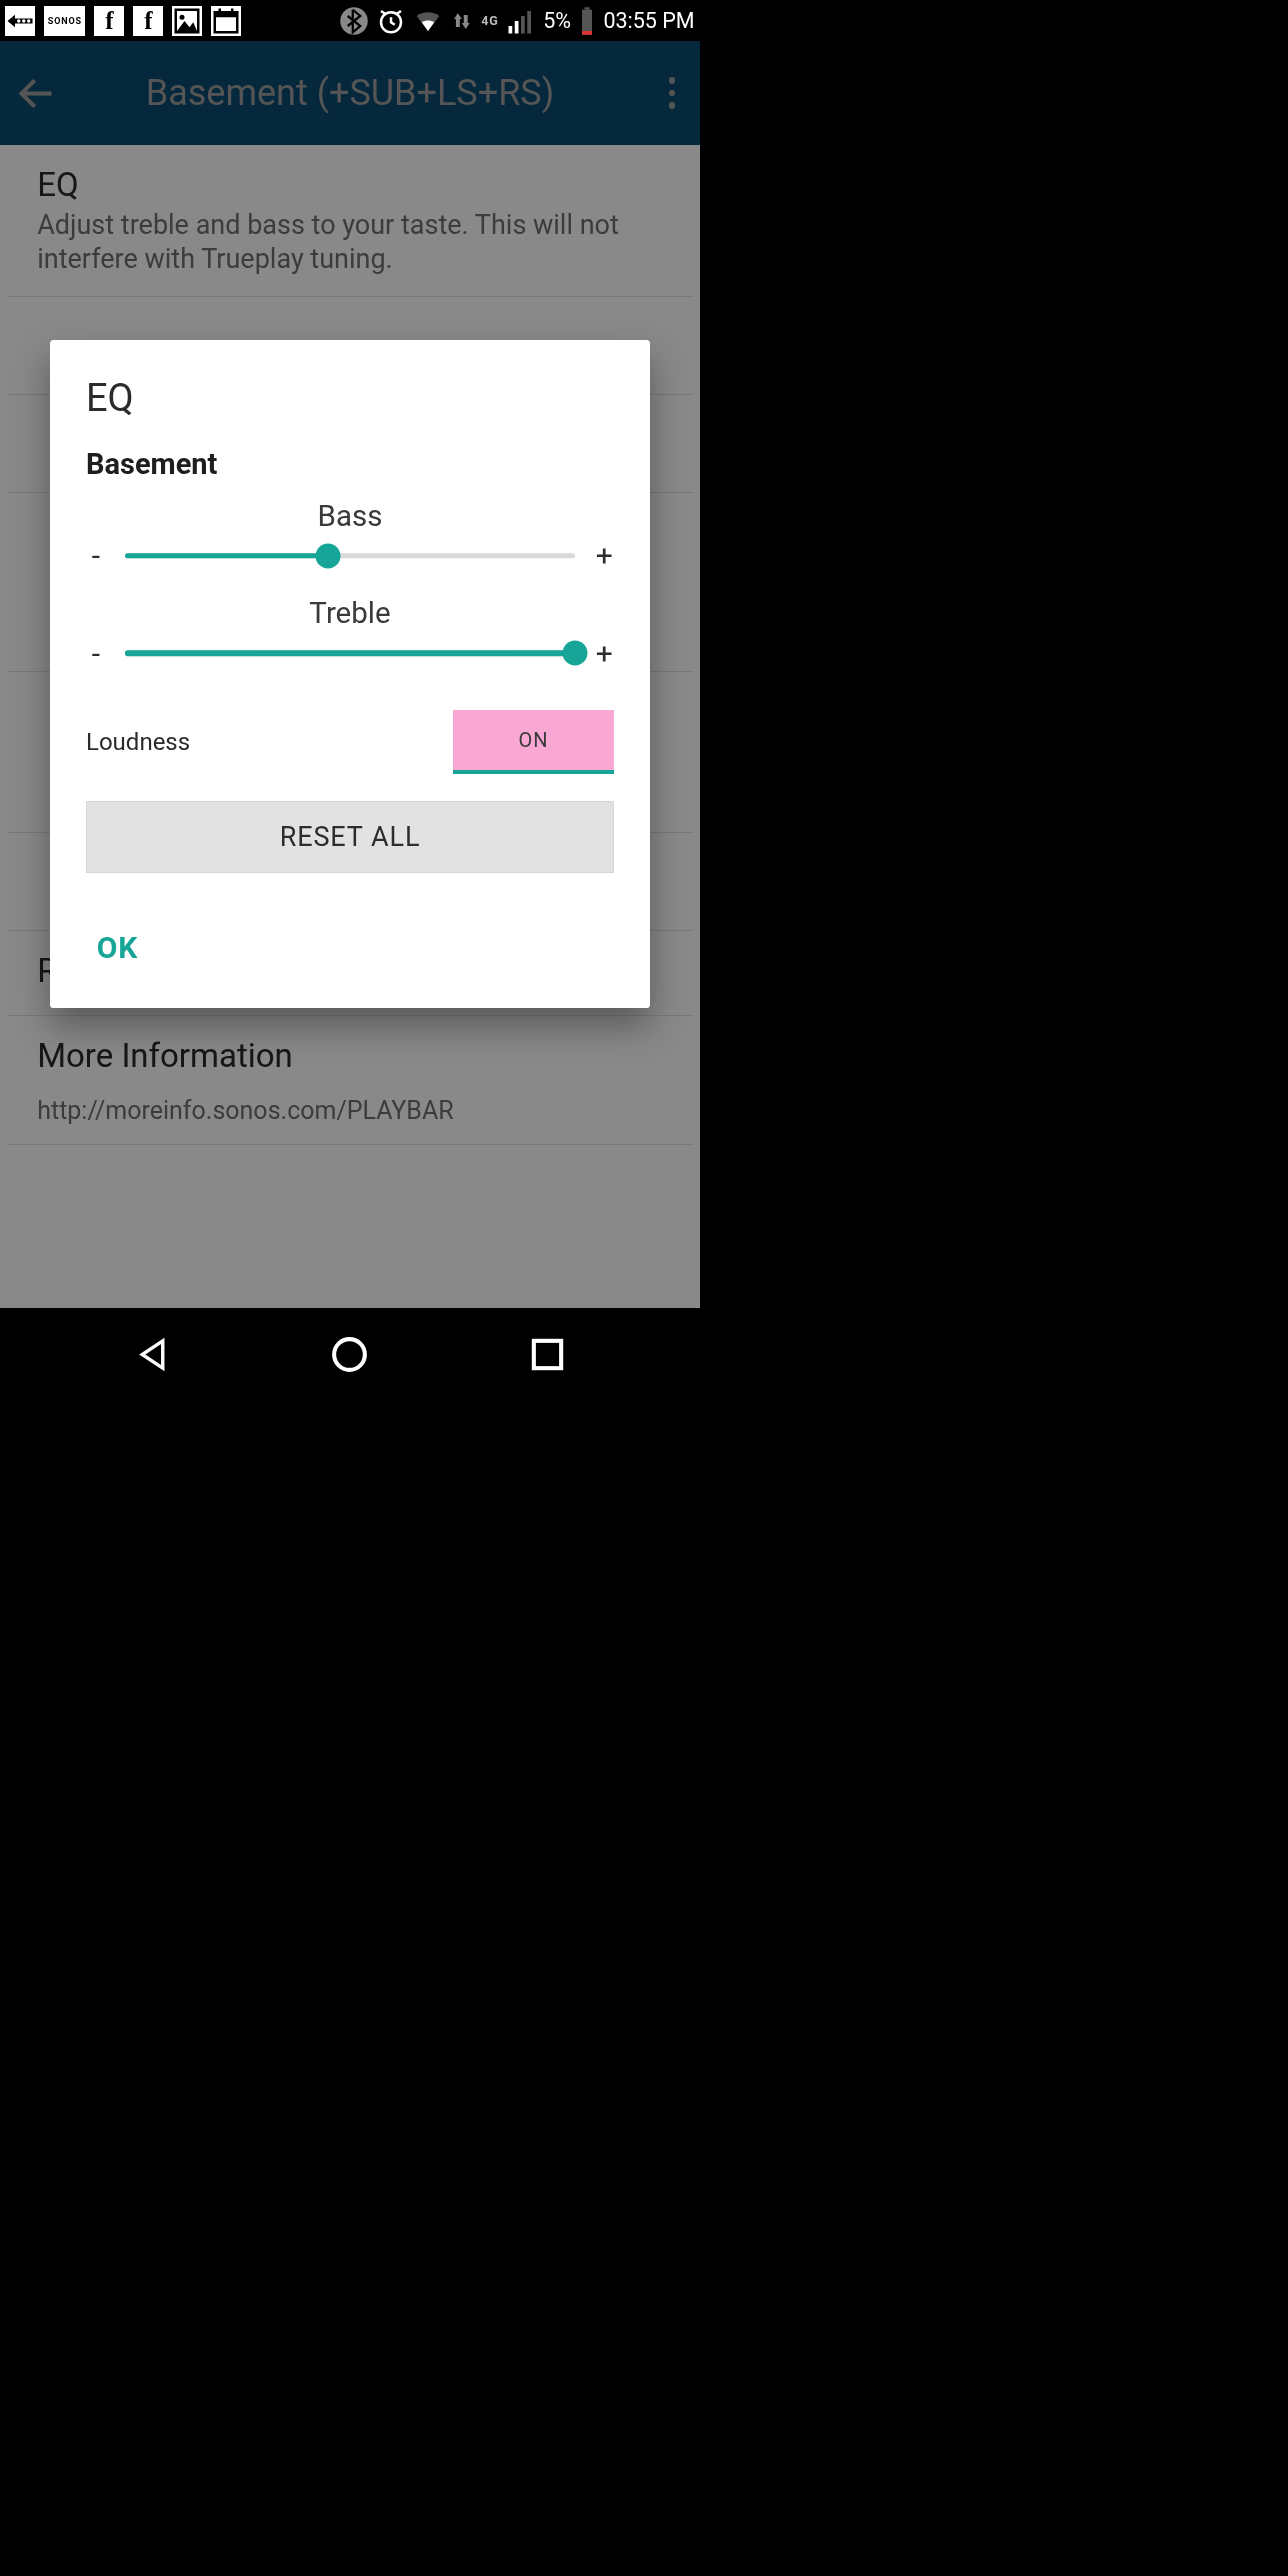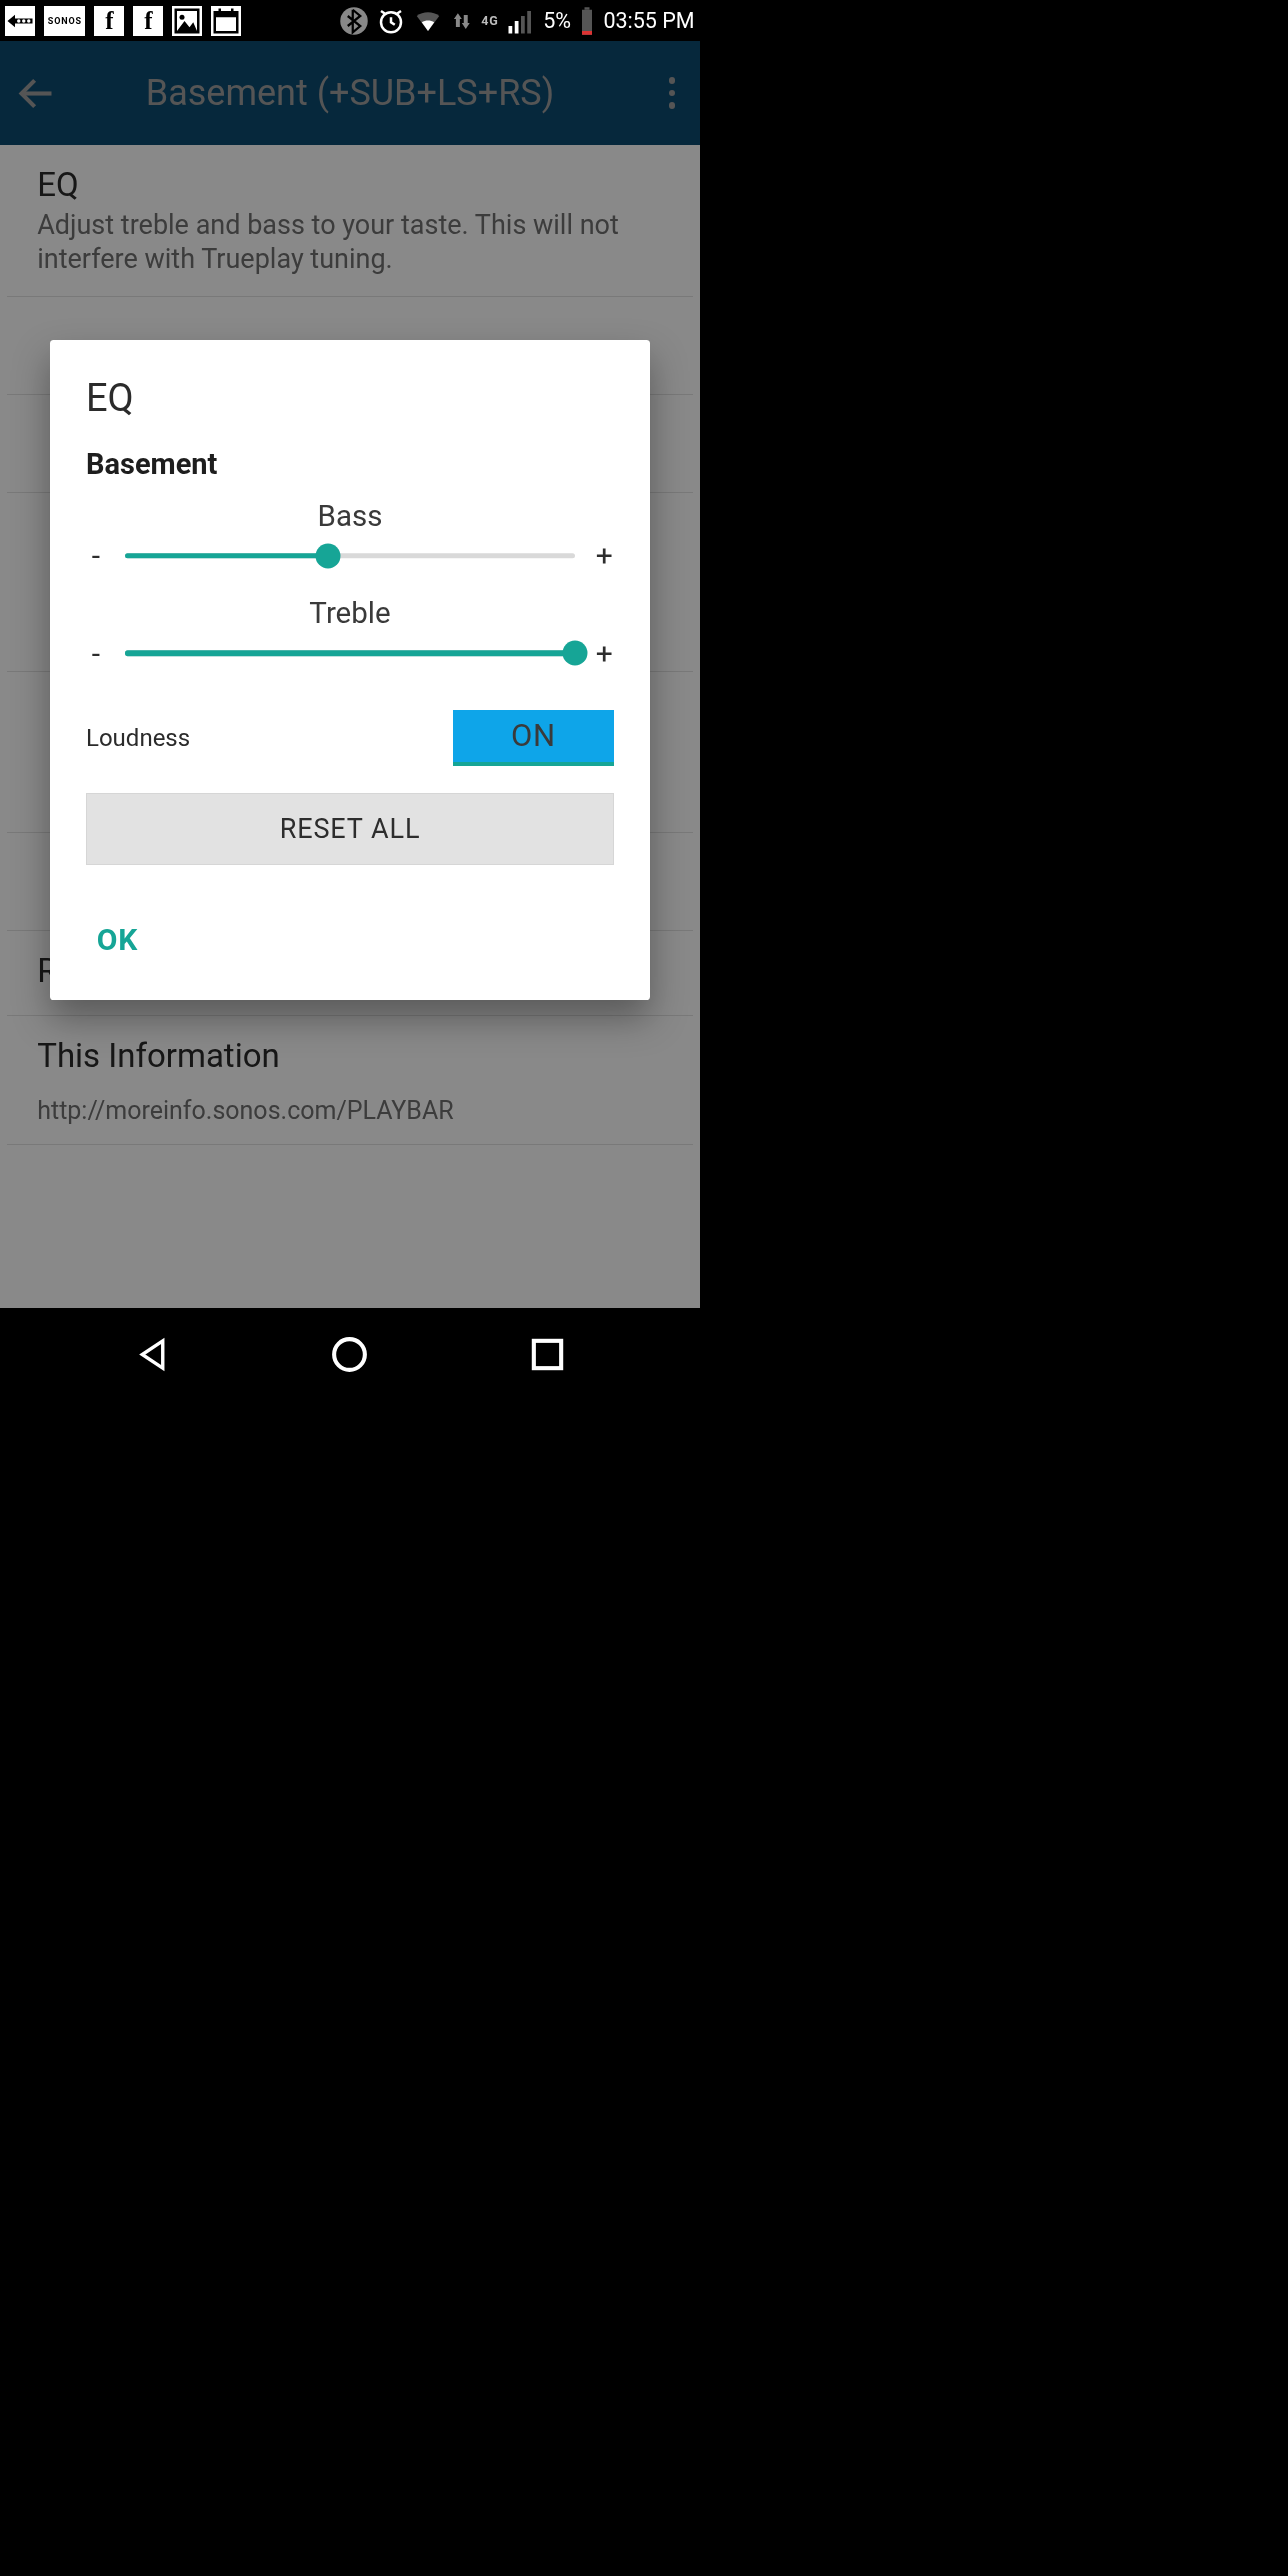--- a/index.html
+++ b/index.html
@@ -98,23 +98,23 @@
   .thumb {
     position:absolute; top:50%; width:25px; height:25px; border-radius:50%;
     background:#16a596; transform:translate(-50%,-50%);
   }
 
   .loud-row {
     display:flex; align-items:center; padding: 23px 36px 21.5px 36px;
   }
   .loud-label { font-size:24px; color:#2b2b2b; flex:1; }
   .toggle {
-    width:161px; height:56px; background:#0ea5e9;
+    width:161px; height:64px; background:#f9a8d4;
     display:flex; align-items:center; justify-content:center;
-    font-size:31px; color:#3a3a3a; letter-spacing:0.9px;
+    font-size:20px; color:#3a3a3a; letter-spacing:0.9px;
     border-bottom:4.5px solid #16a596;
   }
 
   .reset-btn {
     margin: 5.4px 36px 0 36px;
     height:72px; background:#e2e2e2;
     display:flex; align-items:center; justify-content:center;
     font-size:27px; color:#2d2d2d; letter-spacing:0.9px;
     border:0.9px solid #d6d6d6;
   }
@@ -237,21 +237,21 @@
   </div>
   <div class="spacer-row"></div>
   <div class="spacer-row"></div>
   <div class="spacer-row" style="height:179px"></div>
   <div class="spacer-row" style="height:161px"></div>
   <div class="spacer-row"></div>
   <div class="section">
     <div class="sec-title">Remove Surrounds</div>
   </div>
   <div class="section">
-    <div class="sec-title">This Information</div>
+    <div class="sec-title">More Information</div>
     <div class="sec-link">http://moreinfo.sonos.com/PLAYBAR</div>
   </div>
 </div>
 
 <div class="scrim"></div>
 
 <div class="dialog">
   <div class="dlg-title">EQ</div>
   <div class="dlg-sub">Basement</div>
 

